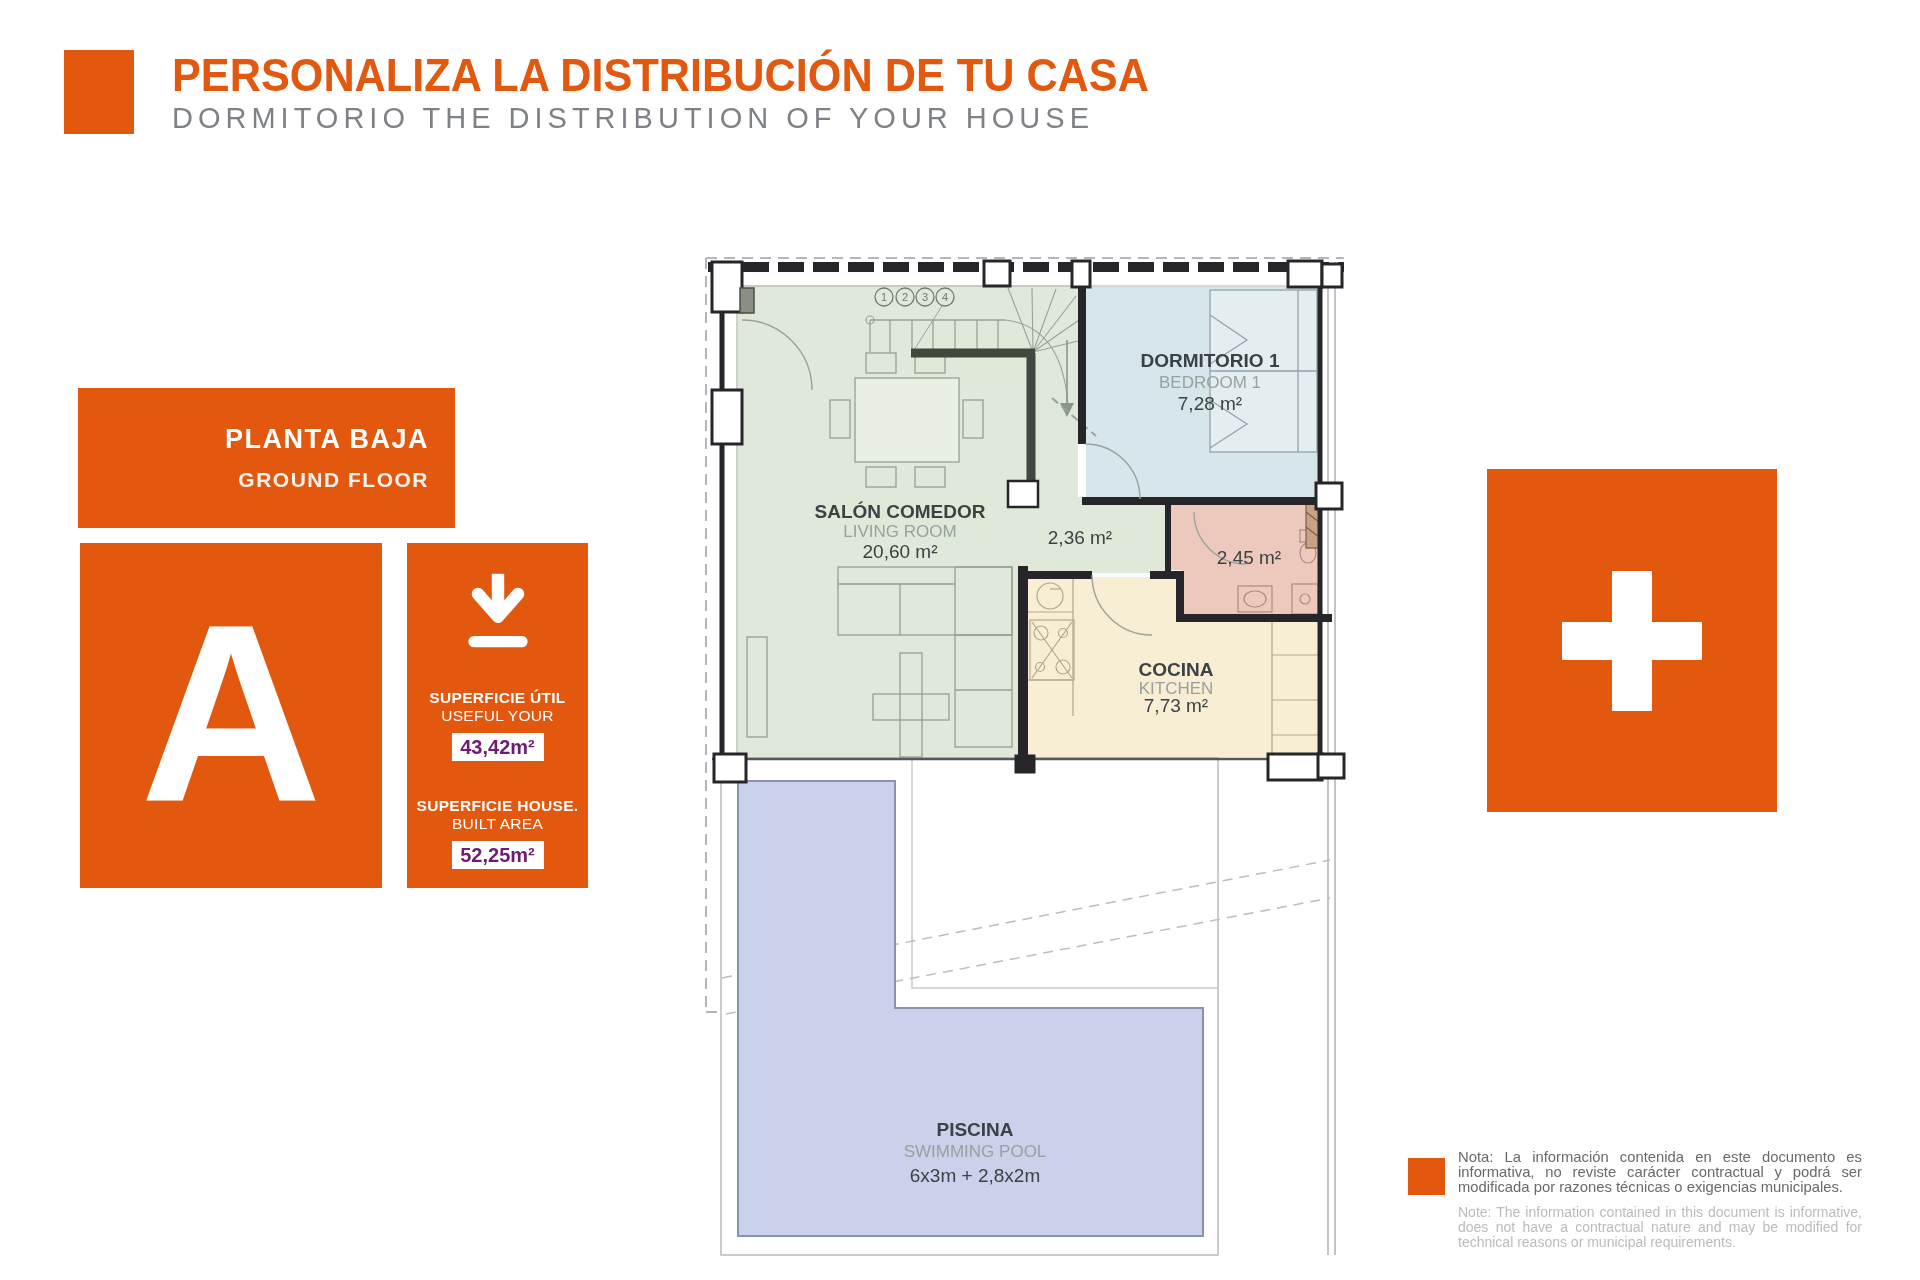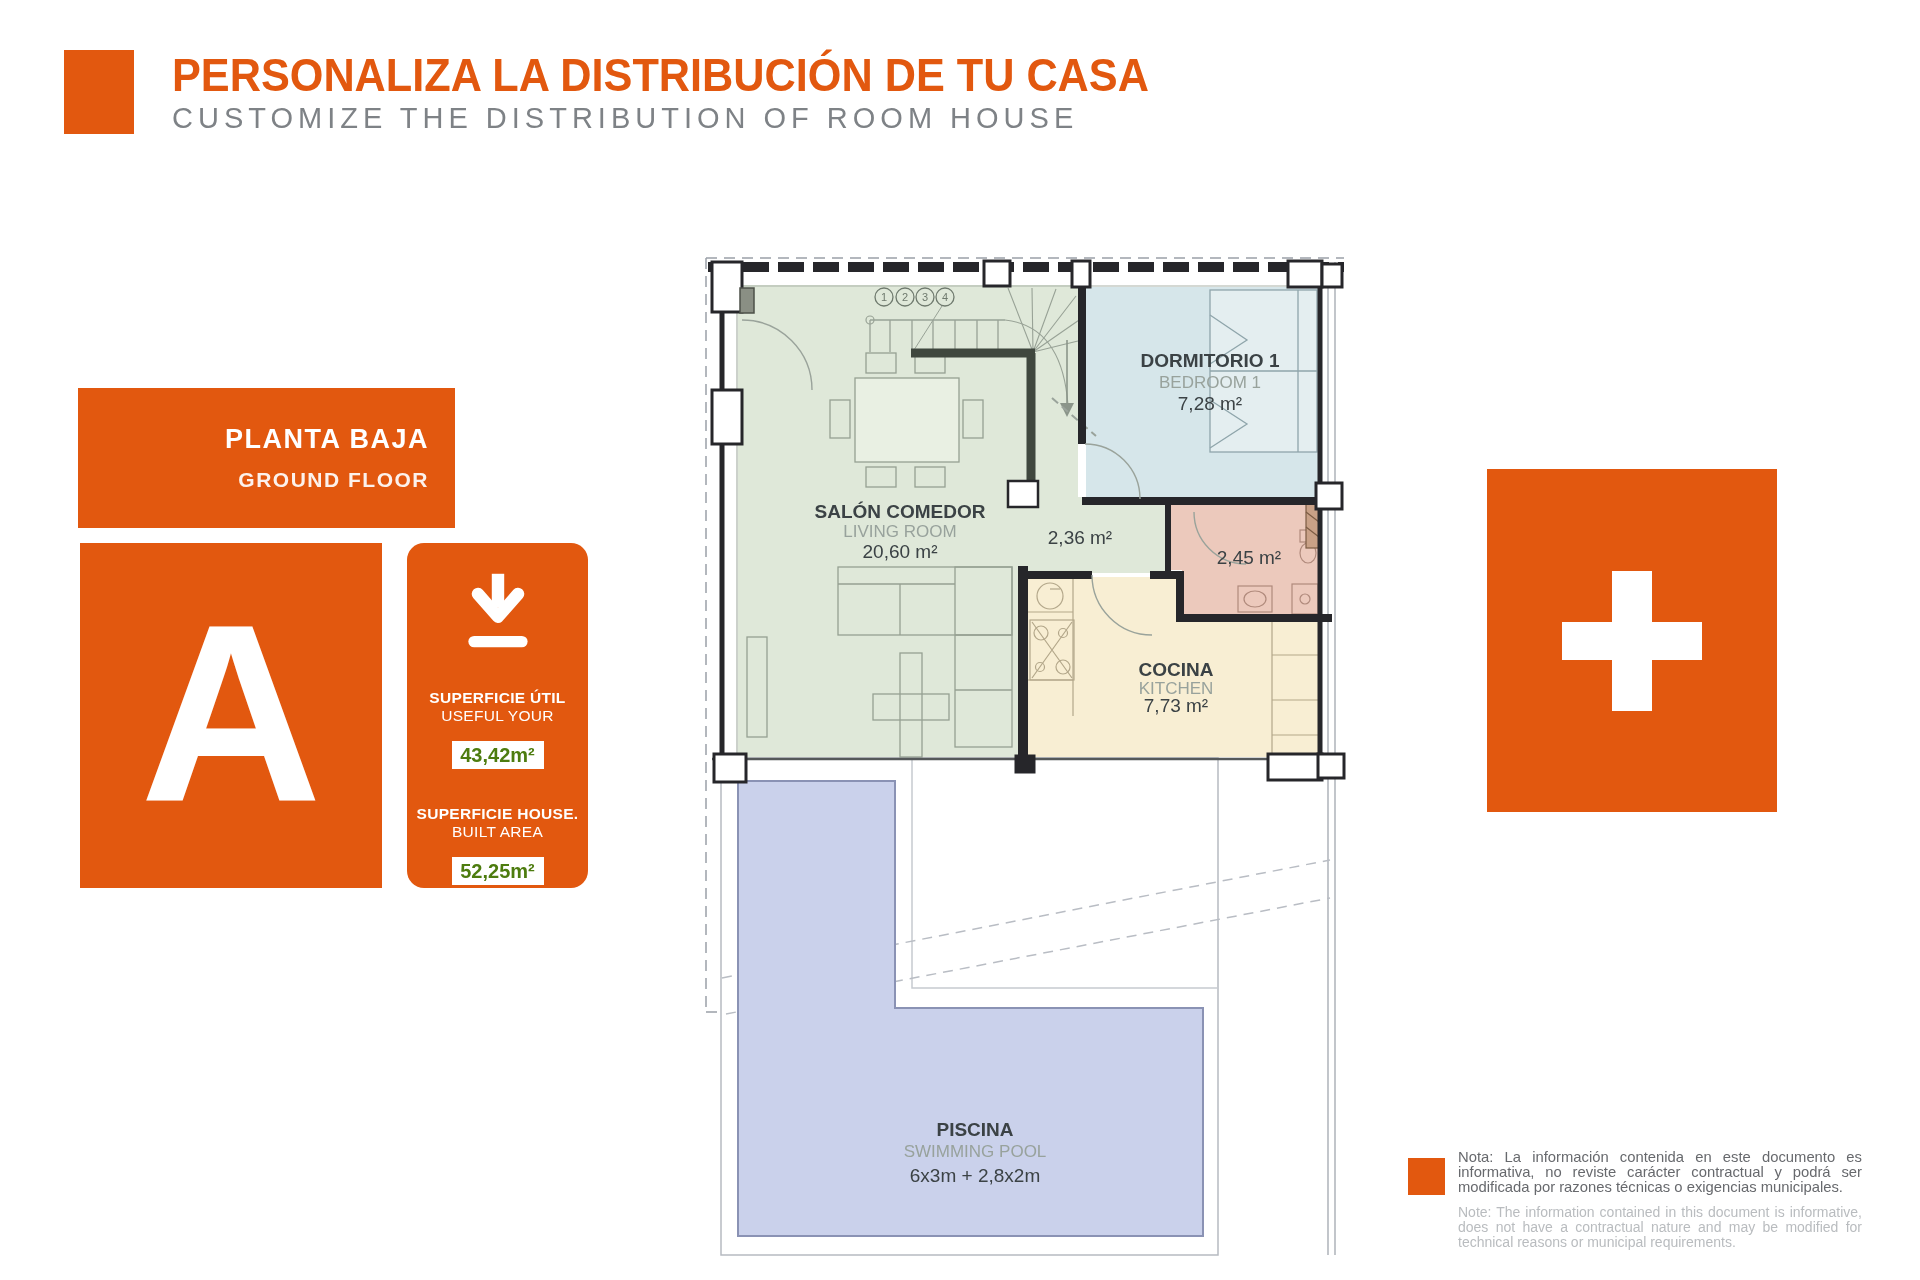--- a/index.html
+++ b/index.html
@@ -15,27 +15,27 @@
   .planta-box{position:absolute;left:78px;top:388px;width:377px;height:140px;background:#e2580f;
               color:#fff;display:flex;flex-direction:column;justify-content:center;
               text-align:right;padding-right:26px;box-sizing:border-box;}
   .planta-es{font-size:27px;font-weight:bold;letter-spacing:1.5px;}
   .planta-en{font-size:21px;font-weight:700;letter-spacing:1.5px;opacity:.92;margin-top:13px;}
   .a-box{position:absolute;left:80px;top:543px;width:302px;height:345px;background:#e2580f;
          display:flex;align-items:center;justify-content:center;}
   .a-letter{color:#fff;font-size:252px;font-weight:bold;line-height:1;margin-top:-6px;}
   .area-box{position:absolute;left:407px;top:543px;width:181px;height:345px;background:#e2580f;
             display:flex;flex-direction:column;align-items:center;color:#fff;box-sizing:border-box;
-            padding-top:26px;border-radius:17px;}
+            padding-top:26px;}
   .dl-icon{width:64px;height:86px;}
   .area-lbl{font-size:15.5px;font-weight:bold;letter-spacing:.3px;line-height:18px;text-align:center;}
   .area-lbl.lite{font-weight:300;}
-  .area-val{background:#fff;color:#4d7c0f;font-weight:bold;font-size:20px;
+  .area-val{background:#fff;color:#701a75;font-weight:bold;font-size:20px;
             width:92px;height:28px;display:flex;align-items:center;justify-content:center;
-            margin-top:16px;}
+            margin-top:8px;}
   .gap1{height:34px;} .gap2{height:36px;}
   
   .plus-box{position:absolute;left:1487px;top:469px;width:290px;height:343px;background:#e2580f;}
   .plus-h{position:absolute;left:75px;top:153px;width:140px;height:38px;background:#fff;}
   .plus-v{position:absolute;left:125px;top:102px;width:40px;height:140px;background:#fff;}
   
   .note-square{position:absolute;left:1408px;top:1158px;width:37px;height:37px;background:#e2580f;}
   .note-text{position:absolute;left:1458px;top:1150px;width:404px;}
   .note-es{font-size:14.8px;line-height:15.2px;color:#67696d;text-align:justify;margin:0;}
   .note-en{font-size:14px;line-height:15.2px;color:#b9bcbf;text-align:justify;margin:9px 0 0 0;}
@@ -46,21 +46,21 @@
   .lblEN{font-size:17px;fill:#98a29c;}
   .lblVal{font-size:19px;fill:#3b4245;}
 </style>
 </head>
 <body>
 
 <div class="page">
 
   <div class="hdr-square"></div>
   <div class="hdr-title">PERSONALIZA LA DISTRIBUCIÓN DE TU CASA</div>
-  <div class="hdr-sub">CUSTOMIZE THE DISTRIBUTION OF ROOM HOUSE</div>
+  <div class="hdr-sub">DORMITORIO THE DISTRIBUTION OF YOUR HOUSE</div>
 
   <div class="planta-box">
     <div class="planta-es">PLANTA BAJA</div>
     <div class="planta-en">GROUND FLOOR</div>
   </div>
 
   <div class="a-box">
     <div class="a-letter">A</div>
   </div>
 

